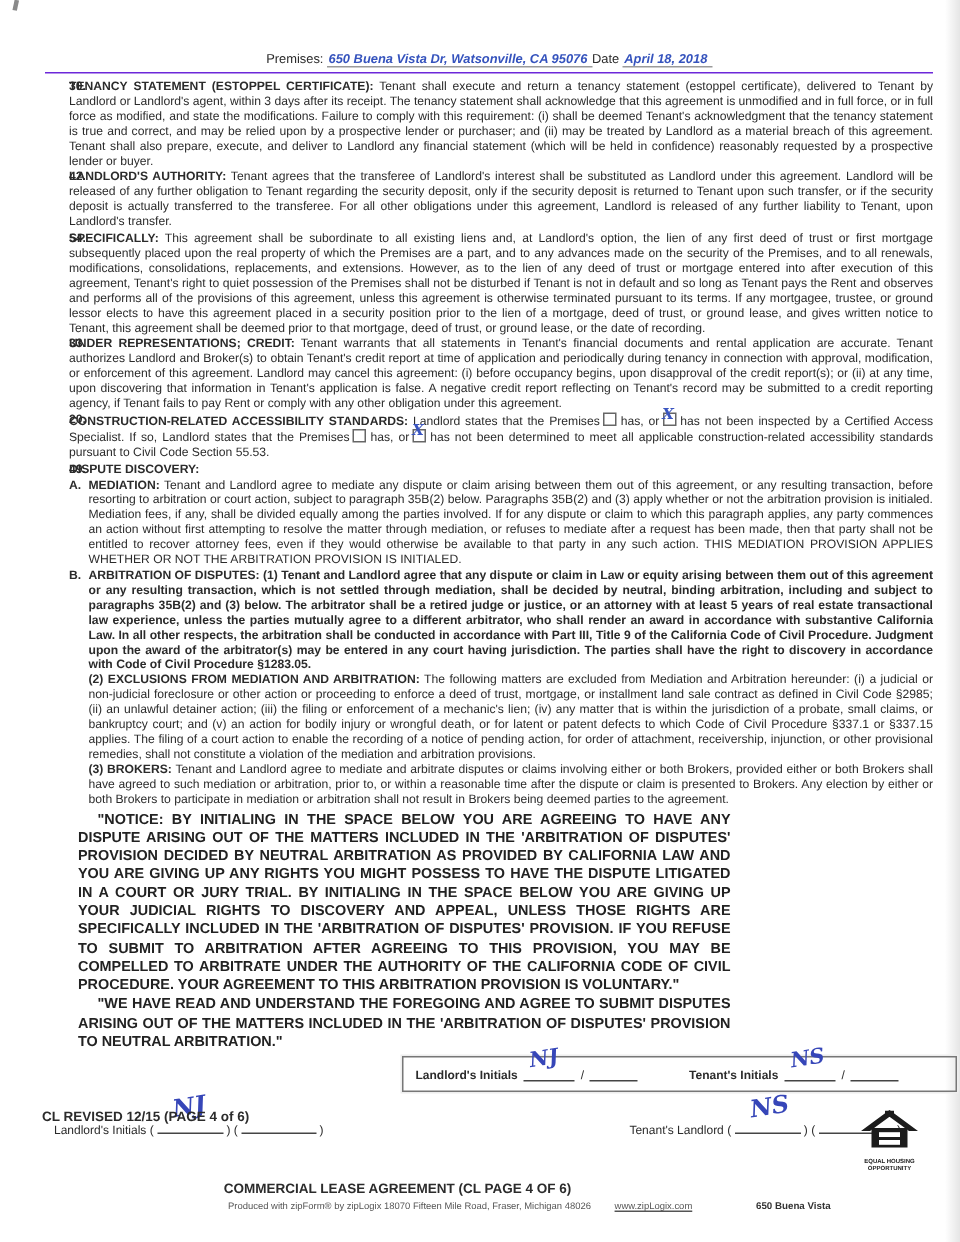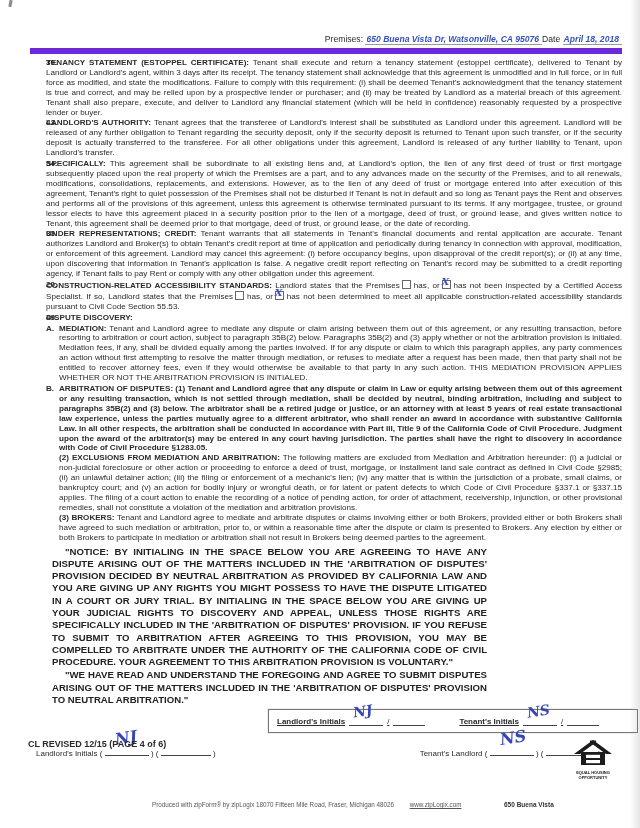--- a/index.html
+++ b/index.html
@@ -3,42 +3,42 @@
 <meta charset="utf-8">
 <style>
   html,body{margin:0;padding:0;background:#f4f4f2;}
   .page{position:relative;width:640px;height:828px;background:#fff;overflow:hidden;
         font-family:"Liberation Sans",sans-serif;color:#2b2b2b;}
   .edge-shade{position:absolute;top:0;right:0;width:10px;height:100%;
         background:linear-gradient(to right,rgba(0,0,0,0),rgba(0,0,0,0.10));}
   .artifact{position:absolute;left:9px;top:0;width:3px;height:7px;background:#8a8a8a;transform:rotate(12deg);}
   .content{position:absolute;top:34px;left:30px;width:592px;}
   
-  .hdr{display:flex;justify-content:flex-end;align-items:baseline;font-size:8.6px;
-       border-bottom:6px solid #6d28d9;padding-bottom:4px;margin-bottom:4px;}
+  .hdr{display:flex;justify-content:center;align-items:baseline;font-size:8.6px;
+       border-bottom:1px solid #6d28d9;padding-bottom:4px;margin-bottom:4px;}
   .fill{color:#3553bd;font-style:italic;font-weight:bold;border-bottom:1px solid #9a9a9a;padding:0 3px 0 1px;}
   
   .clause{position:relative;padding-left:16px;font-size:8.1px;line-height:9.9px;text-align:justify;margin-bottom:1px;}
   .cnum{position:absolute;left:16px;top:0;font-weight:bold;}
   .ct{font-weight:bold;margin-top:47px;}
   .sub{position:relative;padding-left:13px;text-align:justify;margin-top:1px;}
   .slet{position:absolute;left:0;top:0;font-weight:bold;}
   .bold{font-weight:bold;}
   
   .cb{display:inline-block;width:7px;height:7px;border:1px solid #666;vertical-align:-1px;
       margin:0 3px 0 2px;position:relative;background:#fff;}
   .cb .xm{position:absolute;left:-1px;top:-4px;font-size:10px;line-height:10px;color:#3a55c0;
       font-weight:bold;font-style:italic;font-family:"DejaVu Serif",serif;}
   
   .notice{margin:3px 135px 0 0;padding-left:22px;font-size:9.6px;line-height:12.3px;
       font-weight:bold;text-align:justify;color:#222;}
   .notice p{margin:0 0 1px 0;text-indent:13px;}
   
   .ibox{margin:3px 0 0 238px;width:352px;border:1px solid #777;padding:4px 8px 6px 8px;
-      font-size:8px;display:flex;align-items:flex-end;gap:4px;box-shadow:0 0 0 1px #eee;text-decoration:underline;}
+      font-size:8px;display:flex;align-items:flex-end;gap:4px;box-shadow:0 0 0 1px #eee;}
   .ibox .lab{font-weight:bold;white-space:nowrap;}
   .blank{display:inline-block;width:32px;border-bottom:1px solid #444;height:9px;}
   .script{font-family:"DejaVu Serif",serif;font-style:italic;font-weight:bold;color:#3646b8;
       font-size:14px;line-height:8px;display:inline-block;transform:rotate(-9deg);}
   .script.big{font-size:16px;}
   .overline{position:relative;display:inline-block;border-bottom:1px solid #444;width:34px;text-align:center;height:11px;}
   .overline .script{position:absolute;left:4px;top:-7px;}
   
   .f-sigrow{position:absolute;left:36px;top:744px;width:560px;font-size:8px;display:flex;}
   .f-sig{white-space:nowrap;}
@@ -159,20 +159,21 @@
     <span class="f-sig t">
       <span>Tenant's Landlord (</span>
       <span class="overline" style="width:44px;"><span class="script big" style="left:10px;top:-10px;">NS</span></span>
       <span>) (</span>
       <span class="blank" style="width:50px;"></span>
       <span>)</span>
     </span>
   </div>
 
   <div class="f-rev">CL REVISED 12/15 (PAGE 4 of 6)</div>
+  <div class="f-title">COMMERCIAL LEASE AGREEMENT (CL PAGE 4 OF 6)</div>
   <div class="f-prod">
     <span>Produced with zipForm® by zipLogix  18070 Fifteen Mile Road, Fraser, Michigan 48026</span>
     <a href="#">www.zipLogix.com</a>
   </div>
   <div class="f-ref">650 Buena Vista</div>
 
   <div class="eho">
     <svg width="40" height="26" viewBox="0 0 40 26">
       <polygon points="20,0 39,14 33,14 20,4.5 7,14 1,14" fill="#1c1c1c"></polygon>
       <rect x="17" y="0.5" width="6" height="4" fill="#1c1c1c"></rect>

